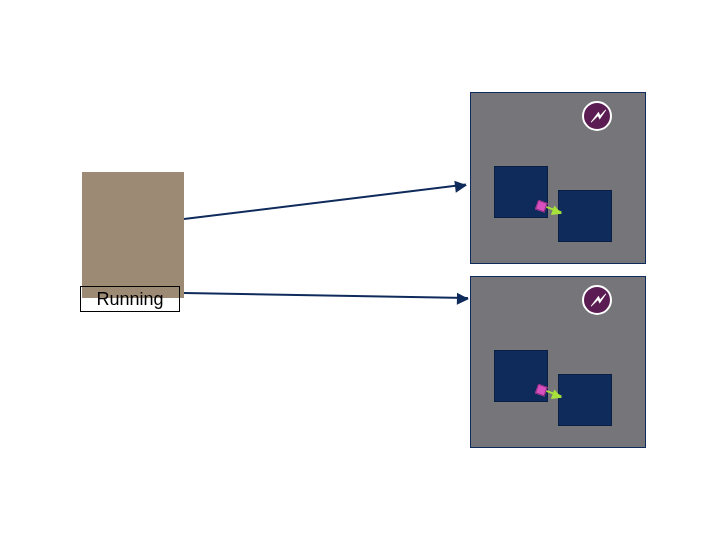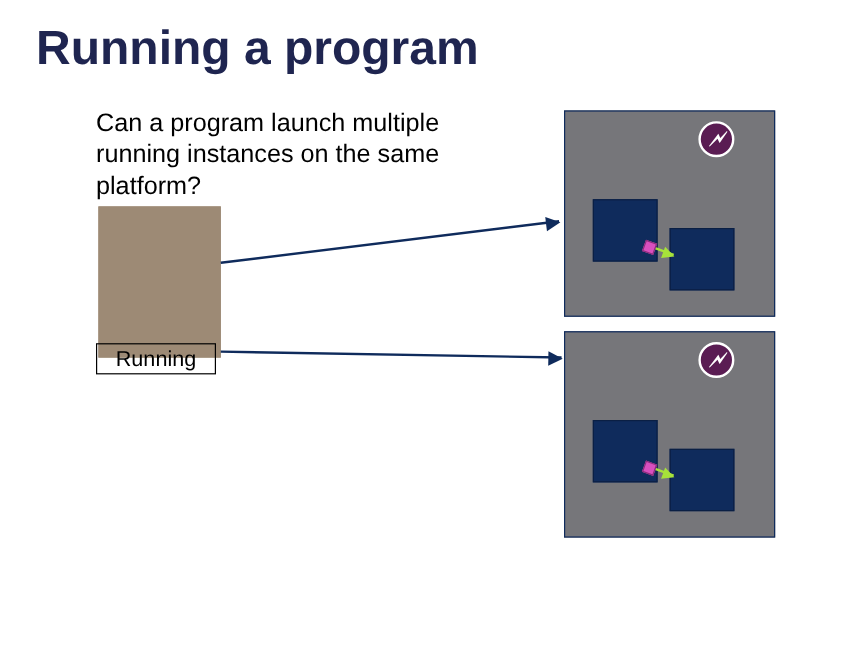--- a/index.html
+++ b/index.html
@@ -51,22 +51,20 @@
   .connector::before {
     content: ""; position: absolute; left: -6px; top: -5px; width: 8px; height: 8px; background: #d84fbf; border: 1px solid #8a2d7a;
   }
   .connector.top { left: 542px; top: 208px; width: 20px; transform: rotate(20deg); }
   .connector.bot { left: 542px; top: 392px; width: 20px; transform: rotate(20deg); }
 </style>
 </head>
 <body>
 
 <div class="slide">
-  <div class="title">Running a program</div>
-  <div class="question">Can a program launch multiple running instances on the same platform?</div>
 
   <div class="program-box"></div>
   <div class="program-label-box">Running</div>
 
   <div class="arrow top"></div>
   <div class="arrow bot"></div>
 
   <div class="instance top"></div>
   <div class="instance bot"></div>
 

